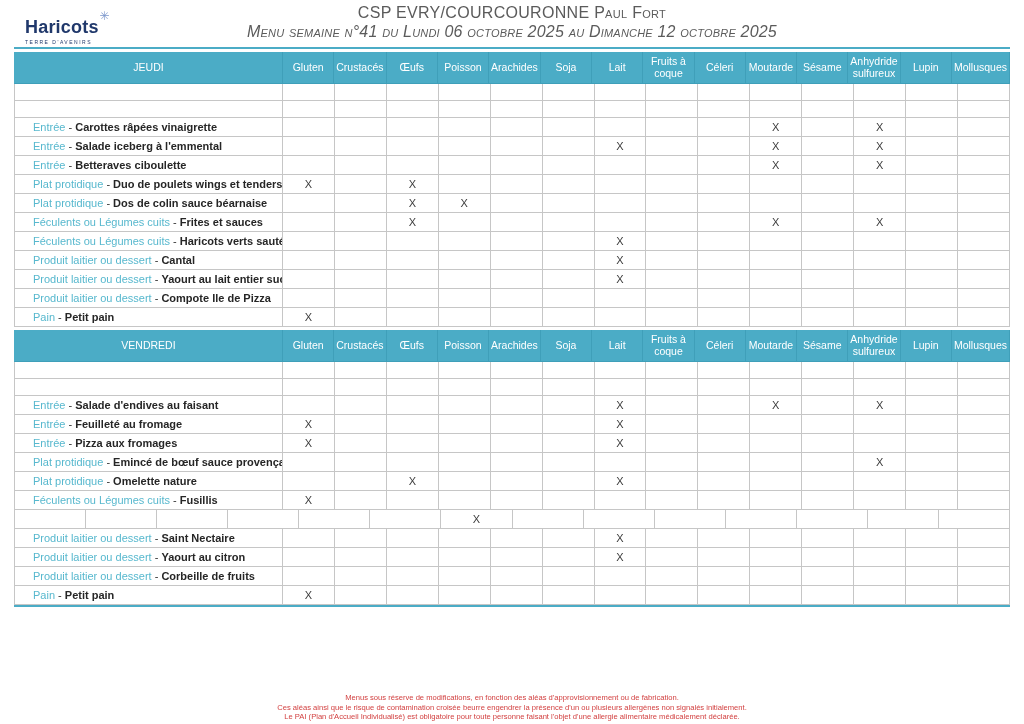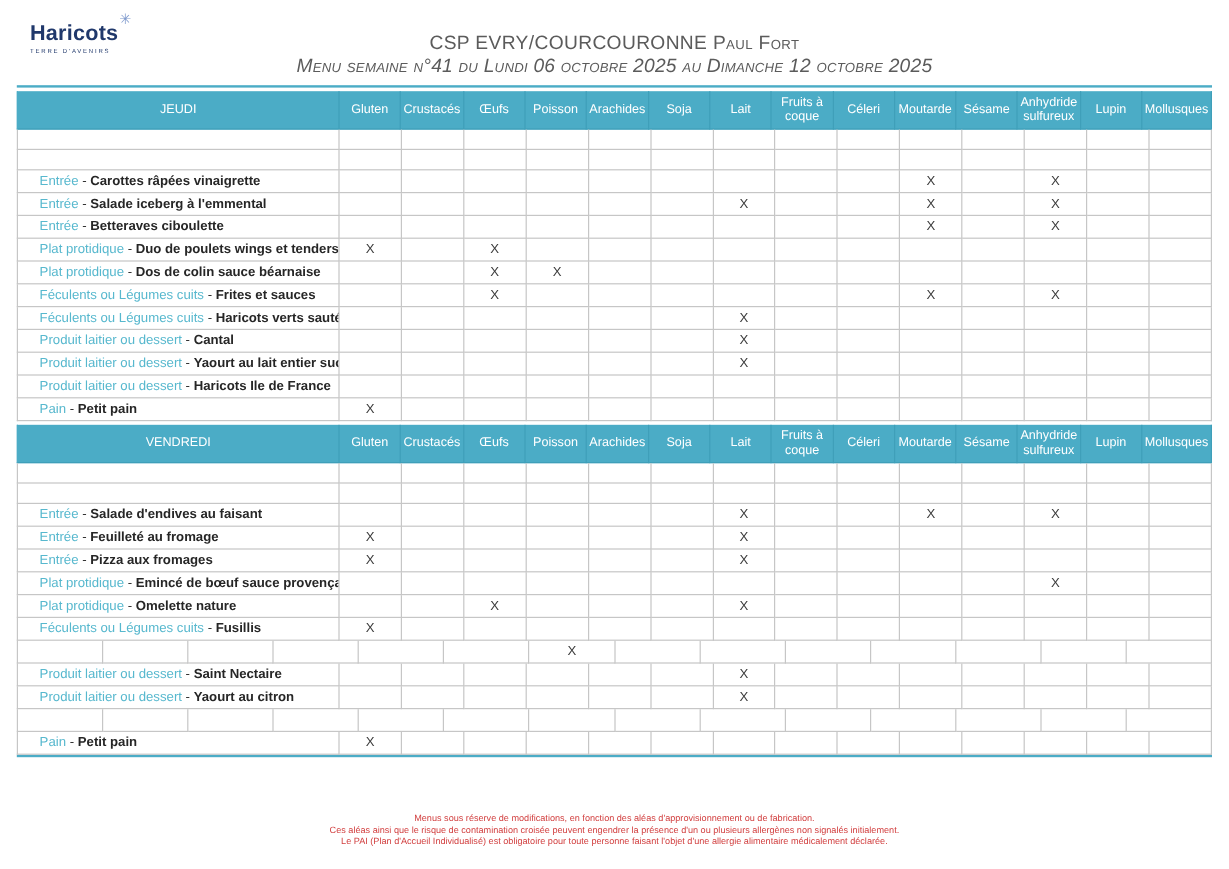--- a/index.html
+++ b/index.html
@@ -5,21 +5,21 @@
   html,body{margin:0;padding:0;}
   body{
     width:1024px;height:724px;position:relative;overflow:hidden;
     background:#ffffff;font-family:"Liberation Sans",sans-serif;
   }
   
   .logo{position:absolute;left:25px;top:18px;color:#20386b;}
   .logo-name{font-size:18px;font-weight:700;letter-spacing:.2px;position:relative;display:inline-block;line-height:1;}
   .logo-star{position:absolute;right:-11px;top:-8px;font-size:12px;color:#7d98cc;font-weight:400;}
   .logo-tag{font-size:5px;letter-spacing:1.5px;color:#20386b;margin-top:2px;}
-  .titles{padding-top:28px;text-align:center;color:#5b5b5b;font-variant:small-caps;}
+  .titles{padding-top:4px;text-align:center;color:#5b5b5b;font-variant:small-caps;}
   .title1{font-size:16px;letter-spacing:.3px;}
   .title2{font-size:16px;margin-top:1px;letter-spacing:.2px;font-style:italic;}
   
   .table-wrap{margin:6px 14px 0 14px;}
   .top-rule{height:2px;background:#4BACC6;margin-bottom:3px;}
   .bottom-rule{height:2px;background:#4BACC6;}
   .section + .section{margin-top:3px;}
   .row{display:flex;}
   .cell{border-right:1px solid #c6c6c6;border-bottom:1px solid #c6c6c6;box-sizing:border-box;}
   .row .cell:first-child{border-left:1px solid #c6c6c6;}
@@ -33,21 +33,21 @@
   }
   .header-row .cell:first-child{border-left-color:#4BACC6;}
   .blank-row{height:17px;}
   .dish-row{height:19px;}
   .dish-cell{padding:3px 4px 0 6px;font-size:11px;white-space:nowrap;overflow:hidden;line-height:1.2;}
   .category{color:#57b8ce;padding-left:12px;}
   .sep{color:#333333;}
   .dish-name{color:#262626;font-weight:700;margin-top:23px;}
   .mark-cell{font-size:11px;color:#3d3d3d;padding-top:3px;line-height:1.2;}
   
-  .disclaimer{position:absolute;left:0;right:0;bottom:19px;text-align:center;
+  .disclaimer{position:absolute;left:0;right:0;bottom:3px;text-align:center;
     color:#d24040;font-size:7.6px;line-height:1.22;}
 </style>
 </head>
 <body>
 
 <div class="page">
 
   <div class="logo">
     <div class="logo-name">
       <span>Haricots</span>
@@ -263,21 +263,21 @@
             <div class="cell al-cell mark-cell">X</div>
             <div class="cell al-cell mark-cell"></div>
             <div class="cell al-cell mark-cell"></div>
             <div class="cell al-cell mark-cell"></div>
             <div class="cell al-cell mark-cell"></div>
             <div class="cell al-cell mark-cell"></div>
             <div class="cell al-cell mark-cell"></div>
             <div class="cell al-cell mark-cell"></div>
           </div>
           <div class="row dish-row">
-            <div class="cell day-cell dish-cell"><span class="category">Produit laitier ou dessert</span><span class="sep"> - </span><span class="dish-name">Haricots Ile de France</span></div>
+            <div class="cell day-cell dish-cell"><span class="category">Produit laitier ou dessert</span><span class="sep"> - </span><span class="dish-name">Compote Ile de Pizza</span></div>
             <div class="cell al-cell mark-cell"></div>
             <div class="cell al-cell mark-cell"></div>
             <div class="cell al-cell mark-cell"></div>
             <div class="cell al-cell mark-cell"></div>
             <div class="cell al-cell mark-cell"></div>
             <div class="cell al-cell mark-cell"></div>
             <div class="cell al-cell mark-cell"></div>
             <div class="cell al-cell mark-cell"></div>
             <div class="cell al-cell mark-cell"></div>
             <div class="cell al-cell mark-cell"></div>
@@ -502,20 +502,21 @@
             <div class="cell al-cell mark-cell">X</div>
             <div class="cell al-cell mark-cell"></div>
             <div class="cell al-cell mark-cell"></div>
             <div class="cell al-cell mark-cell"></div>
             <div class="cell al-cell mark-cell"></div>
             <div class="cell al-cell mark-cell"></div>
             <div class="cell al-cell mark-cell"></div>
             <div class="cell al-cell mark-cell"></div>
           </div>
           <div class="row dish-row">
+            <div class="cell day-cell dish-cell"><span class="category">Produit laitier ou dessert</span><span class="sep"> - </span><span class="dish-name">Corbeille de fruits</span></div>
             <div class="cell al-cell mark-cell"></div>
             <div class="cell al-cell mark-cell"></div>
             <div class="cell al-cell mark-cell"></div>
             <div class="cell al-cell mark-cell"></div>
             <div class="cell al-cell mark-cell"></div>
             <div class="cell al-cell mark-cell"></div>
             <div class="cell al-cell mark-cell"></div>
             <div class="cell al-cell mark-cell"></div>
             <div class="cell al-cell mark-cell"></div>
             <div class="cell al-cell mark-cell"></div>
@@ -541,17 +542,17 @@
             <div class="cell al-cell mark-cell"></div>
             <div class="cell al-cell mark-cell"></div>
           </div>
         </div>
       </div>
     <div class="bottom-rule"></div>
   </div>
 
   <div class="disclaimer">
     <div>Menus sous réserve de modifications, en fonction des aléas d'approvisionnement ou de fabrication.</div>
-    <div>Ces aléas ainsi que le risque de contamination croisée peuvent engendrer la présence d'un ou plusieurs allergènes non signalés initialement.</div>
+    <div>Ces aléas ainsi que le risque de contamination croisée beurre engendrer la présence d'un ou plusieurs allergènes non signalés initialement.</div>
     <div>Le PAI (Plan d'Accueil Individualisé) est obligatoire pour toute personne faisant l'objet d'une allergie alimentaire médicalement déclarée.</div>
   </div>
 
 </div>
 
 </body></html>

